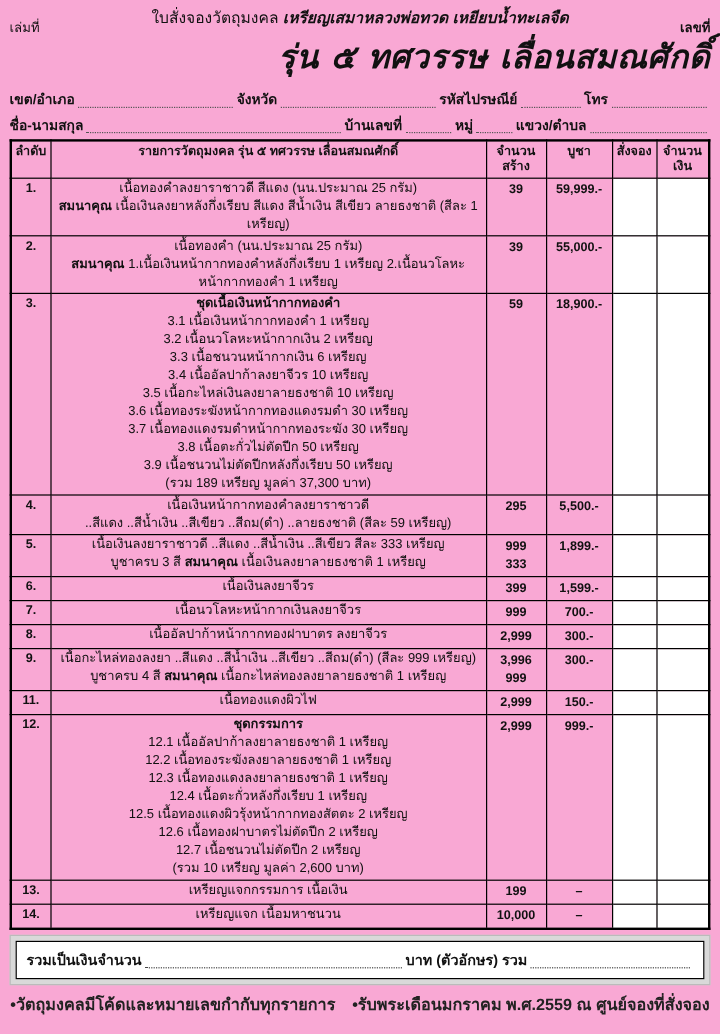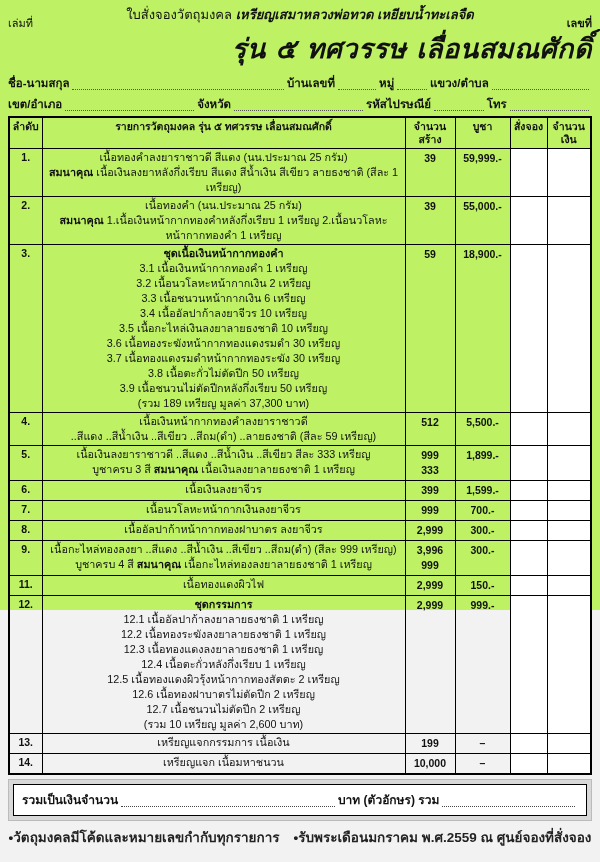--- a/index.html
+++ b/index.html
@@ -1,17 +1,17 @@
 <!DOCTYPE html>
 <html><head>
 <meta charset="utf-8">
 <style>
   html,body{margin:0;padding:0;background:#f2f2f2;}
   body{width:600px;height:862px;overflow:hidden;font-family:"Liberation Sans",sans-serif;color:#111;}
-  .page{width:600px;height:610px;background:#bef264;box-sizing:border-box;padding:6px 8px 0 8px;}
+  .page{width:600px;height:862px;background:#f9a8d4;box-sizing:border-box;padding:6px 8px 0 8px;}
 
   
   .top-row{display:grid;grid-template-columns:70px 1fr 70px;align-items:start;font-size:11px;}
   .top-label-left{text-align:left;padding-top:8px;}
   .top-label-right{text-align:right;padding-top:8px;font-weight:bold;}
   .center-head{text-align:center;font-size:13px;line-height:17px;}
   .center-head .it{font-style:italic;font-weight:bold;}
   .big-title{text-align:right;font-family:"DejaVu Serif",serif;font-style:italic;font-weight:bold;
              font-size:27px;line-height:32px;margin:1px 0 6px 0;letter-spacing:.5px;}
 
@@ -55,38 +55,38 @@
     <div class="top-label-left">เล่มที่</div>
     <div class="center-head">
       <span>ใบสั่งจองวัตถุมงคล</span>
       <span class="it">เหรียญเสมาหลวงพ่อทวด เหยียบน้ำทะเลจืด</span>
     </div>
     <div class="top-label-right">เลขที่</div>
   </div>
   <div class="big-title">รุ่น ๕ ทศวรรษ เลื่อนสมณศักดิ์</div>
 
   <div class="form-line">
+      <span class="form-label">เขต/อำเภอ</span>
+      <span class="dotfill" style="flex-grow: 2.6;"></span>
+      <span class="form-label">จังหวัด</span>
+      <span class="dotfill" style="flex-grow: 2.6;"></span>
+      <span class="form-label">รหัสไปรษณีย์</span>
+      <span class="dotfill" style="flex-grow: 1;"></span>
+      <span class="form-label">โทร</span>
+      <span class="dotfill" style="flex-grow: 1.6;"></span>
+    </div>
+  <div class="form-line">
       <span class="form-label">ชื่อ-นามสกุล</span>
       <span class="dotfill" style="flex-grow: 5;"></span>
       <span class="form-label">บ้านเลขที่</span>
       <span class="dotfill" style="flex-grow: 0.9;"></span>
       <span class="form-label">หมู่</span>
       <span class="dotfill" style="flex-grow: 0.7;"></span>
       <span class="form-label">แขวง/ตำบล</span>
       <span class="dotfill" style="flex-grow: 2.3;"></span>
-    </div>
-  <div class="form-line">
-      <span class="form-label">เขต/อำเภอ</span>
-      <span class="dotfill" style="flex-grow: 2.6;"></span>
-      <span class="form-label">จังหวัด</span>
-      <span class="dotfill" style="flex-grow: 2.6;"></span>
-      <span class="form-label">รหัสไปรษณีย์</span>
-      <span class="dotfill" style="flex-grow: 1;"></span>
-      <span class="form-label">โทร</span>
-      <span class="dotfill" style="flex-grow: 1.6;"></span>
     </div>
 
   <table class="order">
     <colgroup>
       <col class="c-no">
         <col class="c-desc">
         <col class="c-made">
         <col class="c-price">
         <col class="c-order">
         <col class="c-amt">
@@ -156,21 +156,21 @@
           <td class="blank"></td>
           <td class="blank"></td>
         </tr>
         <tr>
           <td class="num">4.</td>
           <td class="desc">
             <div class="desc-line">เนื้อเงินหน้ากากทองคำลงยาราชาวดี</div>
             <div class="desc-line">..สีแดง ..สีน้ำเงิน ..สีเขียว ..สีถม(ดำ) ..ลายธงชาติ (สีละ 59 เหรียญ)</div>
           </td>
           <td class="qty">
-            <div>512</div>
+            <div>295</div>
           </td>
           <td class="price">
             <div>5,500.-</div>
           </td>
           <td class="blank"></td>
           <td class="blank"></td>
         </tr>
         <tr>
           <td class="num">5.</td>
           <td class="desc">

